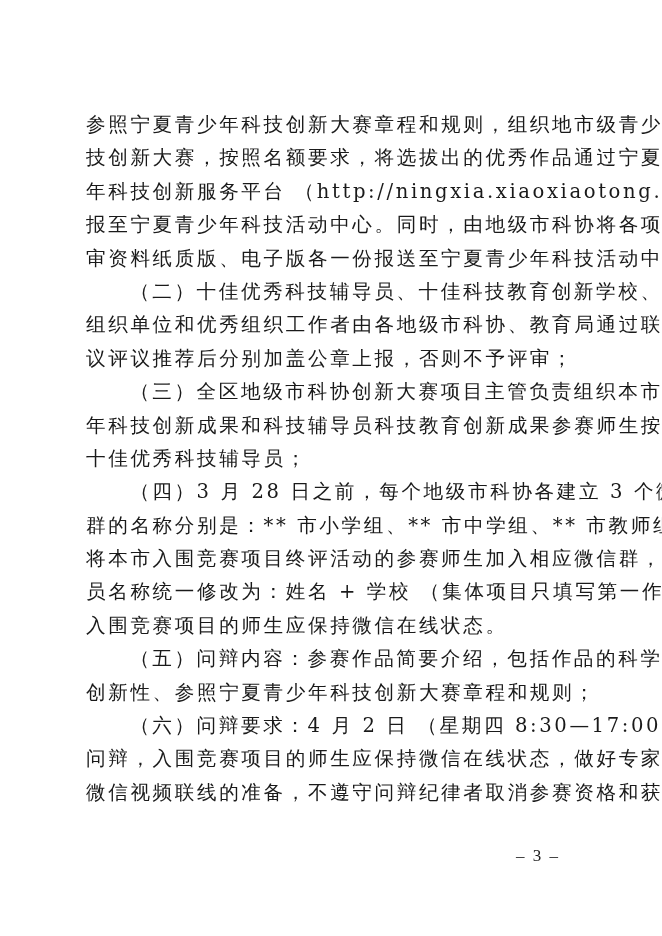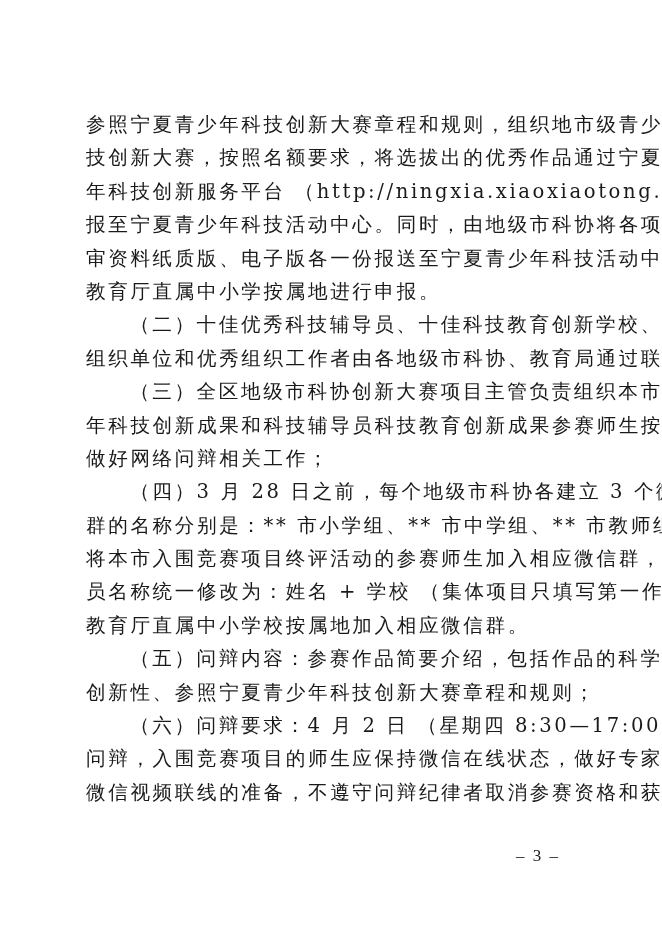--- a/index.html
+++ b/index.html
@@ -58,31 +58,31 @@
 </head>
 <body>
 
 <div class="page">
   <div class="body-text">
     <div class="line">参照宁夏青少年科技创新大赛章程和规则，组织地市级青少年科</div>
     <div class="line">技创新大赛，按照名额要求，将选拔出的优秀作品通过宁夏青少</div>
     <div class="line">年科技创新服务平台 （http://ningxia.xiaoxiaotong.org/），网络申</div>
     <div class="line">报至宁夏青少年科技活动中心。同时，由地级市科协将各项目评</div>
     <div class="line">审资料纸质版、电子版各一份报送至宁夏青少年科技活动中心。</div>
-    <div class="line last">教育厅直属中小学按属地进行申报。</div>
     <div class="line indent">（二）十佳优秀科技辅导员、十佳科技教育创新学校、优秀</div>
     <div class="line">组织单位和优秀组织工作者由各地级市科协、教育局通过联席会</div>
+    <div class="line last">议评议推荐后分别加盖公章上报，否则不予评审；</div>
     <div class="line indent">（三）全区地级市科协创新大赛项目主管负责组织本市青少</div>
     <div class="line">年科技创新成果和科技辅导员科技教育创新成果参赛师生按要求</div>
-    <div class="line last">做好网络问辩相关工作；</div>
+    <div class="line last">十佳优秀科技辅导员；</div>
     <div class="line indent">（四）3 月 28 日之前，每个地级市科协各建立 3 个微信群，</div>
     <div class="line">群的名称分别是：** 市小学组、** 市中学组、** 市教师组，并</div>
     <div class="line">将本市入围竞赛项目终评活动的参赛师生加入相应微信群，群成</div>
     <div class="line">员名称统一修改为：姓名 + 学校 （集体项目只填写第一作者）。</div>
-    <div class="line last">教育厅直属中小学校按属地加入相应微信群。</div>
+    <div class="line last">入围竞赛项目的师生应保持微信在线状态。</div>
     <div class="line indent">（五）问辩内容：参赛作品简要介绍，包括作品的科学性、</div>
     <div class="line last">创新性、参照宁夏青少年科技创新大赛章程和规则；</div>
     <div class="line indent">（六）问辩要求：4 月 2 日 （星期四 8:30—17:00） 全天网络</div>
     <div class="line">问辩，入围竞赛项目的师生应保持微信在线状态，做好专家随时</div>
     <div class="line">微信视频联线的准备，不遵守问辩纪律者取消参赛资格和获奖名次；</div>
   </div>
   <div class="page-number">– 3 –</div>
 </div>
 
 </body></html>

